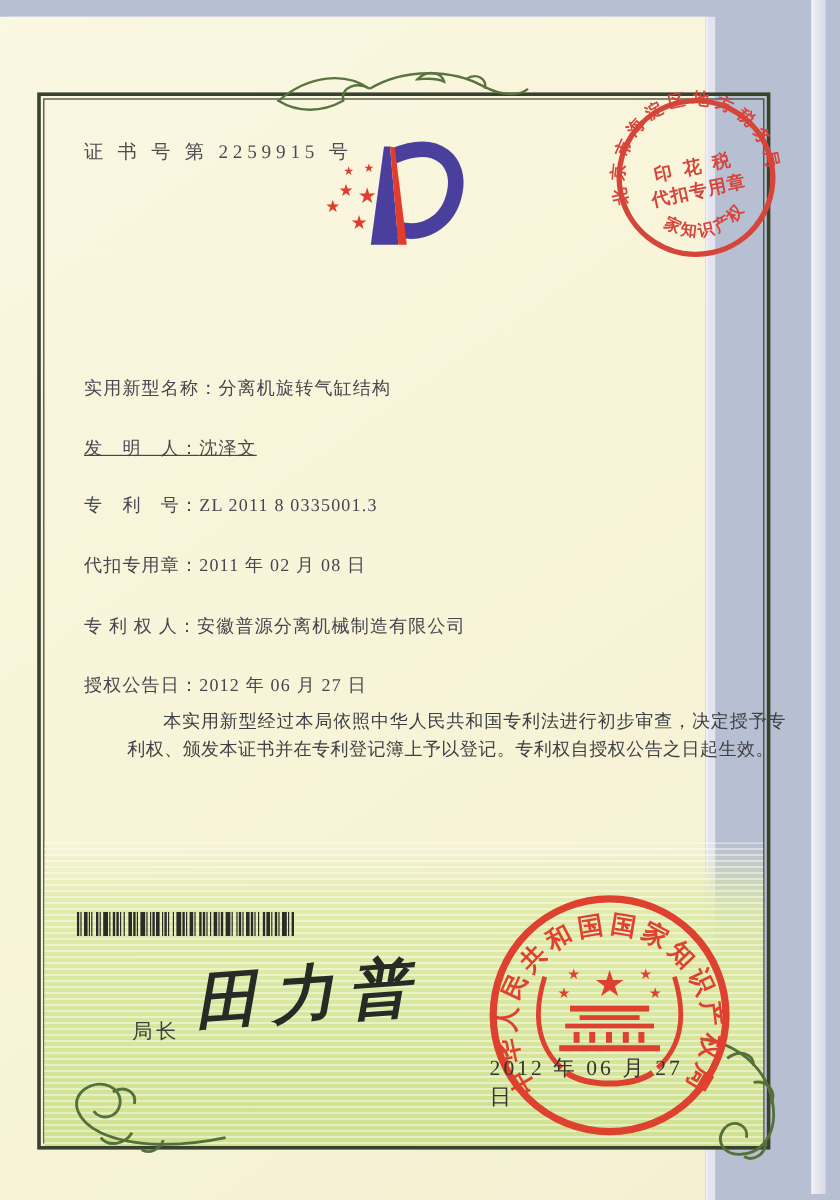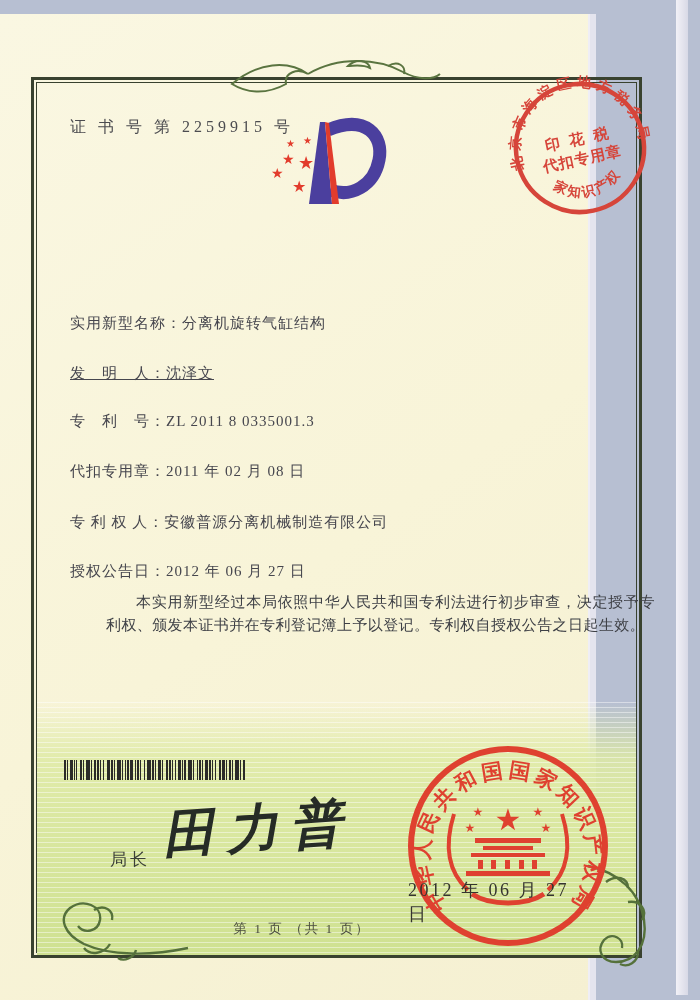--- a/index.html
+++ b/index.html
@@ -235,16 +235,15 @@
         <rect x="140" y="116" width="5" height="9"></rect>
         <rect x="74" y="127" width="84" height="5"></rect>
         <path d="M62,70 C52,102 56,128 76,146" fill="none" stroke="#df4130" stroke-width="4"></path>
         <path d="M170,70 C180,102 176,128 156,146" fill="none" stroke="#df4130" stroke-width="4"></path>
         <path d="M80,150 C98,162 134,162 152,150" fill="none" stroke="#df4130" stroke-width="5"></path>
       </g>
     </svg>
   </div>
   <div class="seal-date">2012 年 06 月 27 日</div>
 
-  <div class="footer">第 1 页 （共 1 页）</div>
 
 </div>
 <div class="edge-strip"></div>
 
 </body></html>

